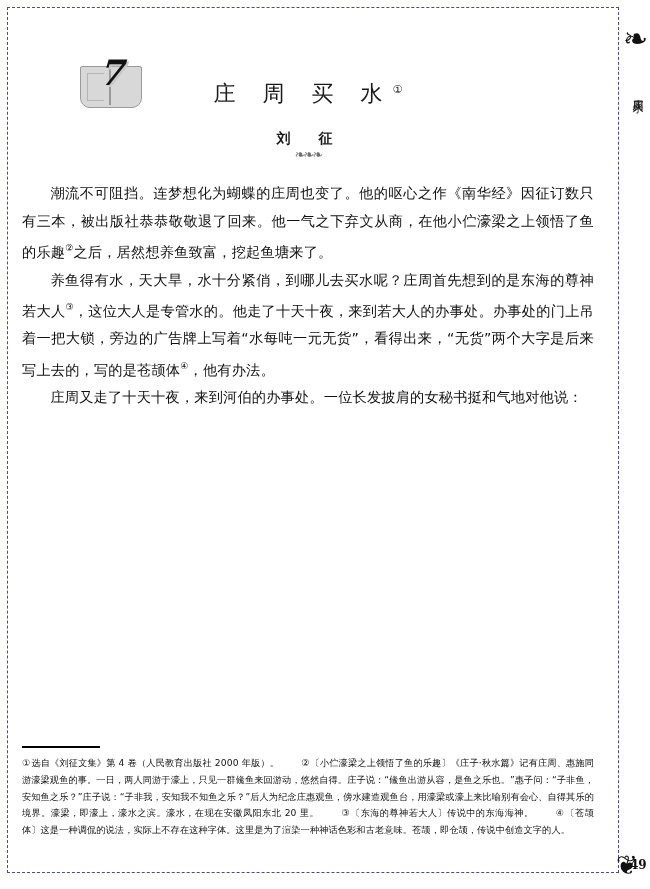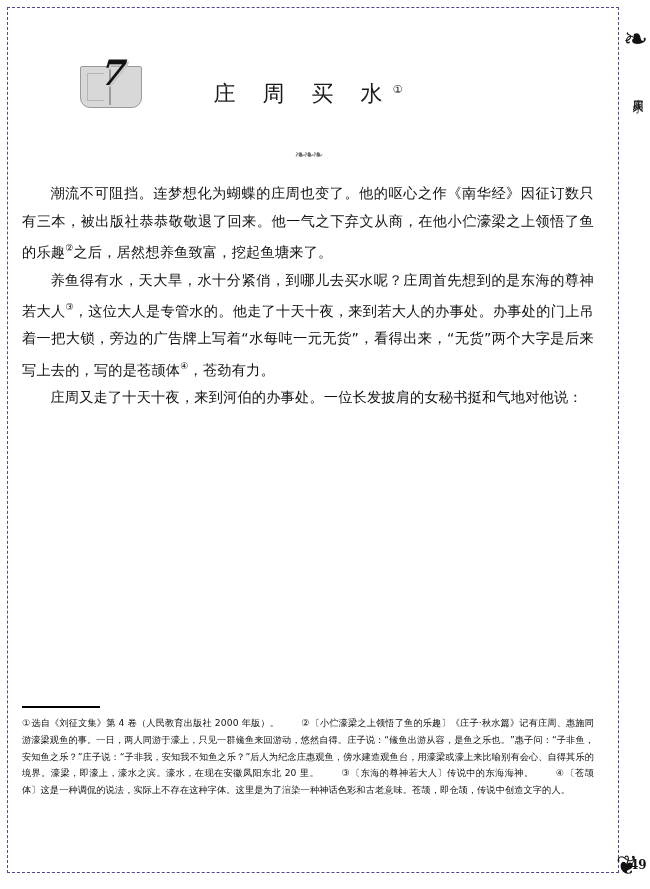--- a/index.html
+++ b/index.html
@@ -158,21 +158,21 @@
   .para .latin {
     font-family: "DejaVu Sans", "Liberation Sans", sans-serif;
     font-weight: bold;
     font-size: 12.5px;
   }
 
   
   #footnotes {
     position: absolute;
     left: 0;
-    top: 696px;
+    top: 736px;
     width: 572px;
   }
   #footnote-rule {
     width: 78px;
     height: 2px;
     background: #000;
     margin-bottom: 7px;
   }
   #footnote-body {
     font-size: 9.2px;
@@ -264,27 +264,30 @@
 
     <div id="chapter-badge">
       <div class="book"></div>
       <div id="chapter-num">7</div>
     </div>
 
     <div id="title-line">
       <span id="article-title"><span>庄 周 买 水</span><span class="note">①</span></span>
     </div>
 
+    <div id="author-line">
+      <span id="author-name">刘　征</span>
+    </div>
 
     <div id="ornament">❧❧❧</div>
   </div>
 
   <div id="body-text">
       <p class="para"><span>潮流不可阻挡。连梦想化为蝴蝶的庄周也变了。他的呕心之作《南华经》因征订数只有三本，被出版社恭恭敬敬退了回来。他一气之下弃文从商，在他小伫濠梁之上领悟了鱼的乐趣</span><span class="note">②</span><span>之后，居然想养鱼致富，挖起鱼塘来了。</span></p>
-      <p class="para"><span>养鱼得有水，天大旱，水十分紧俏，到哪儿去买水呢？庄周首先想到的是东海的尊神若大人</span><span class="note">③</span><span>，这位大人是专管水的。他走了十天十夜，来到若大人的办事处。办事处的门上吊着一把大锁，旁边的广告牌上写着“水每吨一元无货”，看得出来，“无货”两个大字是后来写上去的，写的是苍颉体</span><span class="note">④</span><span>，苍劲有力。</span></p>
+      <p class="para"><span>养鱼得有水，天大旱，水十分紧俏，到哪儿去买水呢？庄周首先想到的是东海的尊神若大人</span><span class="note">③</span><span>，这位大人是专管水的。他走了十天十夜，来到若大人的办事处。办事处的门上吊着一把大锁，旁边的广告牌上写着“水每吨一元无货”，看得出来，“无货”两个大字是后来写上去的，写的是苍颉体</span><span class="note">④</span><span>，他有办法。</span></p>
       <p class="para"><span>庄周又走了十天十夜，来到河伯的办事处。一位长发披肩的女秘书挺和气地对他说：</span></p>
     </div>
 
   <div id="footnotes">
     <div id="footnote-rule"></div>
     <div id="footnote-body"><span class="fn-marker">①</span><span>选自《刘征文集》第 4 卷（人民教育出版社 2000 年版）。</span><span class="fn-gap"></span><span class="fn-marker">②</span><span>〔小伫濠梁之上领悟了鱼的乐趣〕《庄子·秋水篇》记有庄周、惠施同游濠梁观鱼的事。一日，两人同游于濠上，只见一群鯈鱼来回游动，悠然自得。庄子说：“鯈鱼出游从容，是鱼之乐也。”惠子问：“子非鱼，安知鱼之乐？”庄子说：“子非我，安知我不知鱼之乐？”后人为纪念庄惠观鱼，傍水建造观鱼台，用濠梁或濠上来比喻别有会心、自得其乐的境界。濠梁，即濠上，濠水之滨。濠水，在现在安徽凤阳东北 20 里。</span><span class="fn-gap"></span><span class="fn-marker">③</span><span>〔东海的尊神若大人〕传说中的东海海神。</span><span class="fn-gap"></span><span class="fn-marker">④</span><span>〔苍颉体〕这是一种调侃的说法，实际上不存在这种字体。这里是为了渲染一种神话色彩和古老意味。苍颉，即仓颉，传说中创造文字的人。</span></div>
   </div>
 
 </div>
 

